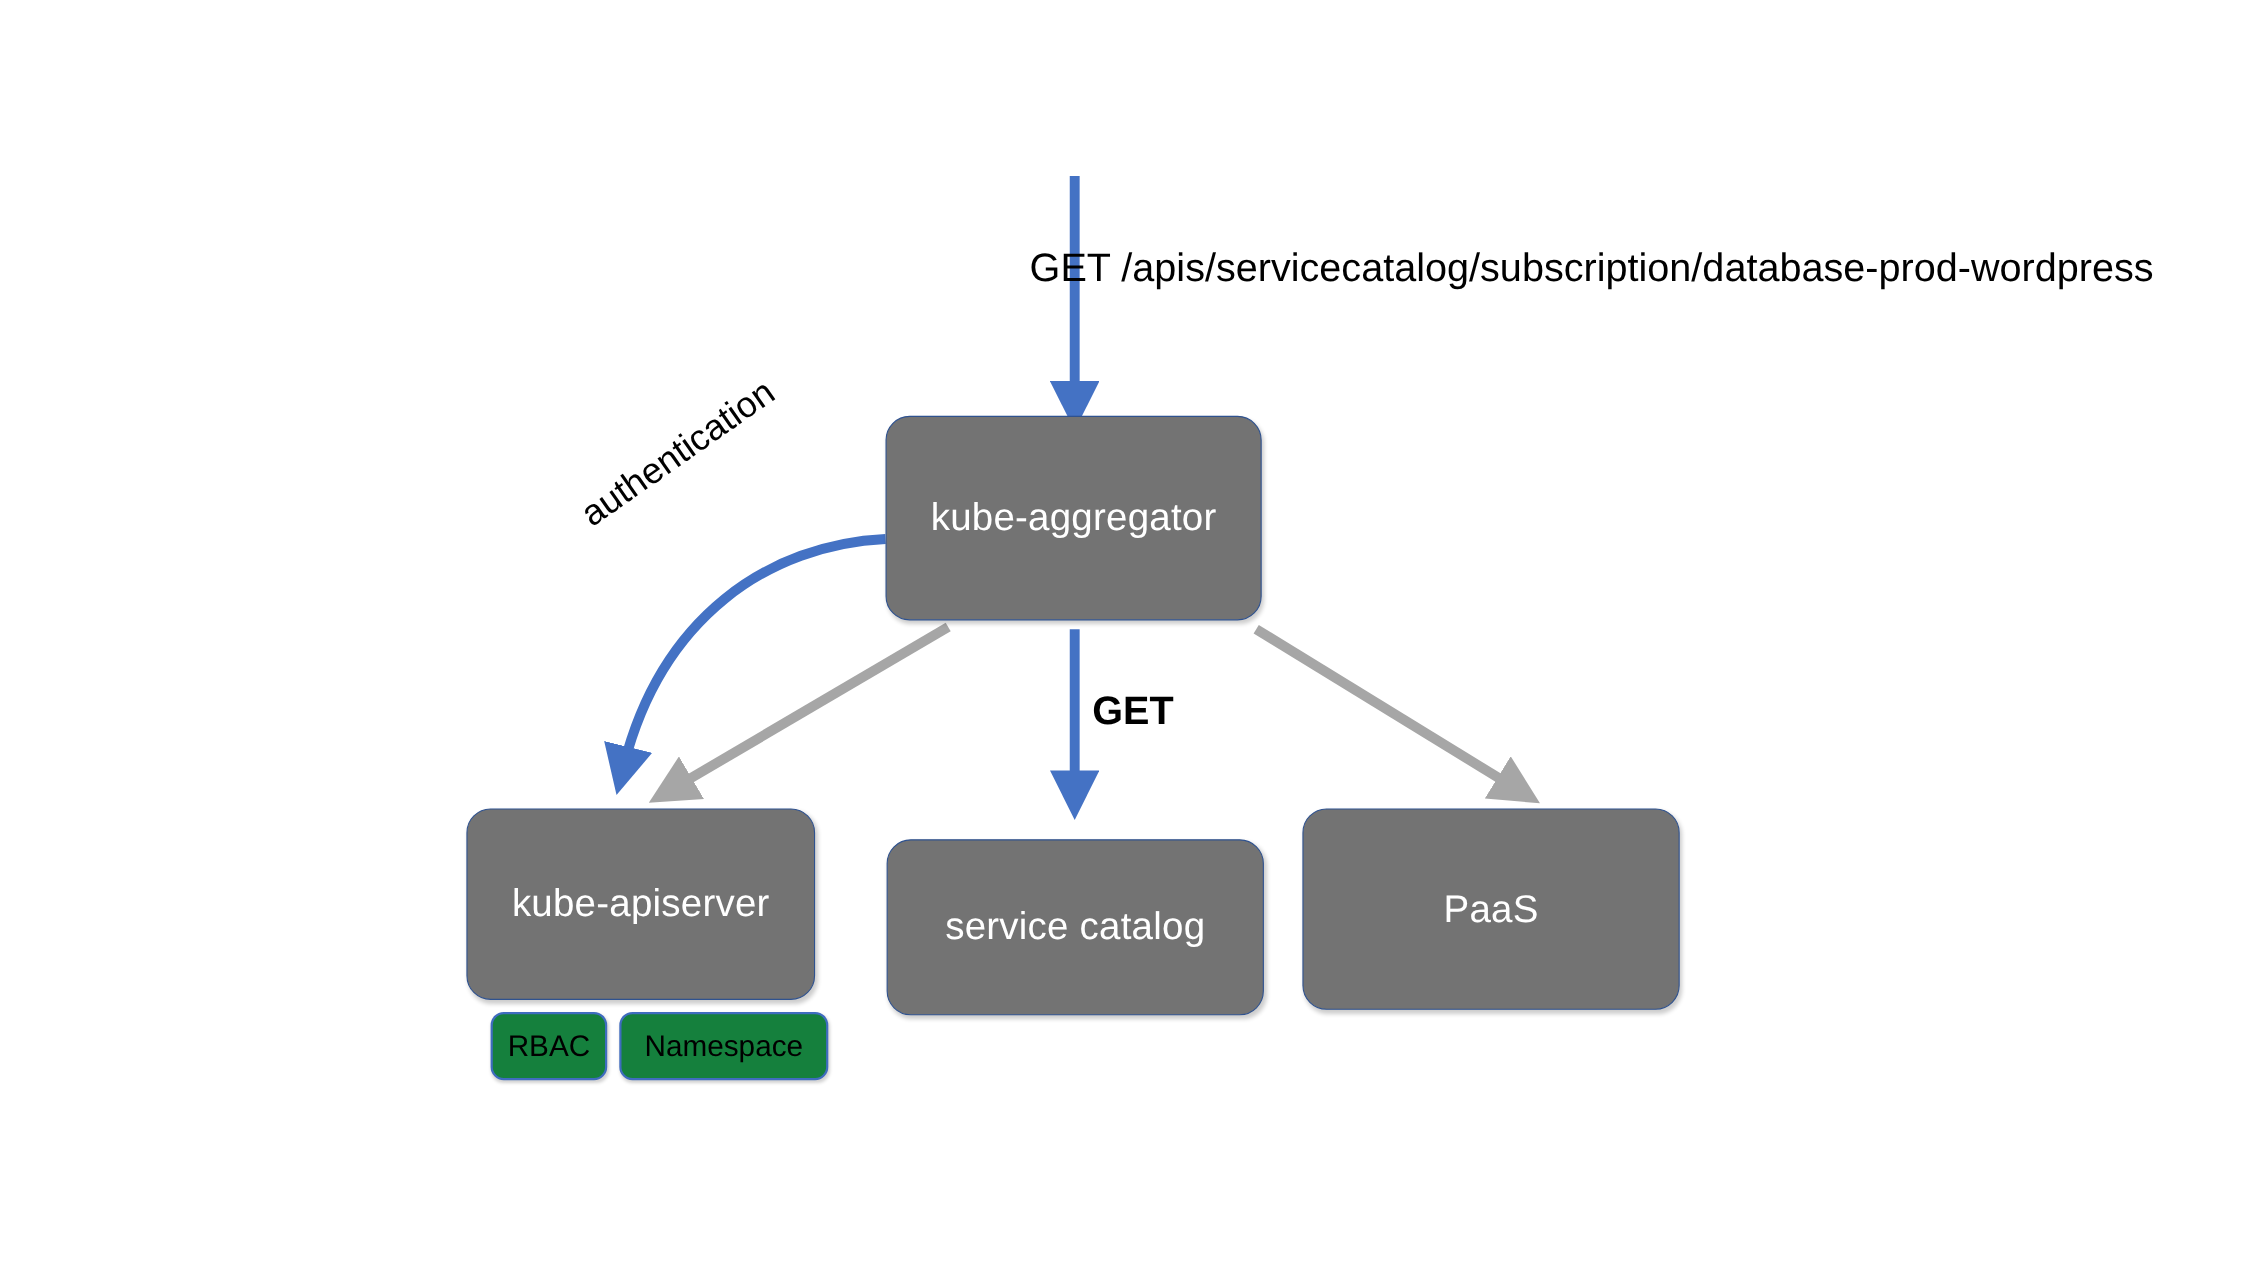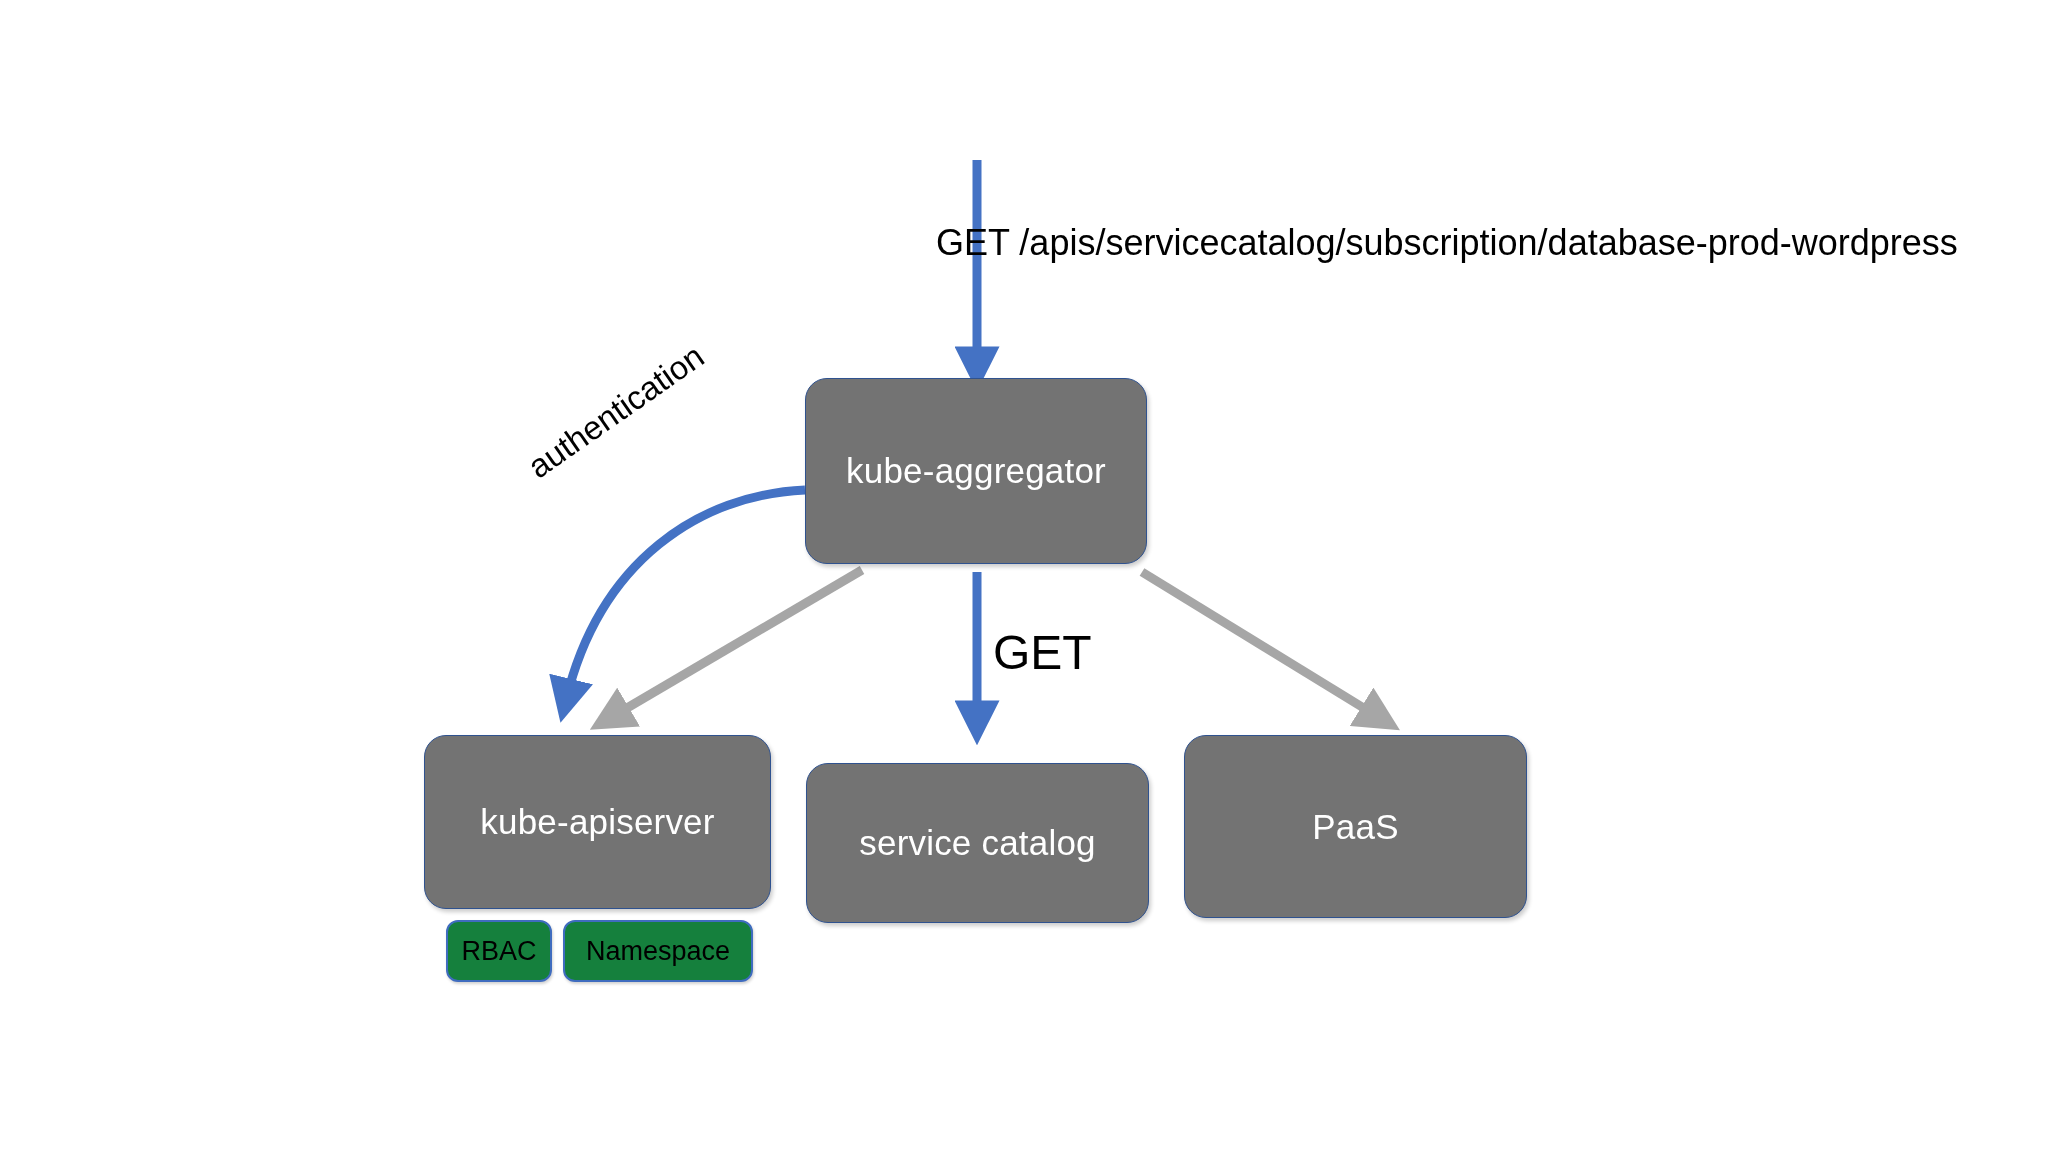--- a/index.html
+++ b/index.html
@@ -45,21 +45,21 @@
   }
   .node-aggregator {
     left: 805px;
     top: 378px;
     width: 342px;
     height: 186px;
   }
   .node-apiserver {
     left: 424px;
     top: 735px;
-    width: 347px;
+    width: 317px;
     height: 174px;
     z-index: 3;
   }
   .node-catalog {
     left: 806px;
     top: 735px;
     width: 343px;
     height: 160px;
     margin-top: 28px;
   }
@@ -102,21 +102,22 @@
     white-space: nowrap;
   }
   .label-request {
     left: 936px;
     top: 222px;
     font-size: 36px;
   }
   .label-get {
     left: 993px;
     top: 625px;
-    font-size: 48px;
+    font-size: 36px;
+    font-weight: bold;
   }
   .label-auth {
     left: 521px;
     top: 455px;
     font-size: 33px;
     transform: rotate(-35deg);
     transform-origin: left top;
   }
 </style>
 </head>

